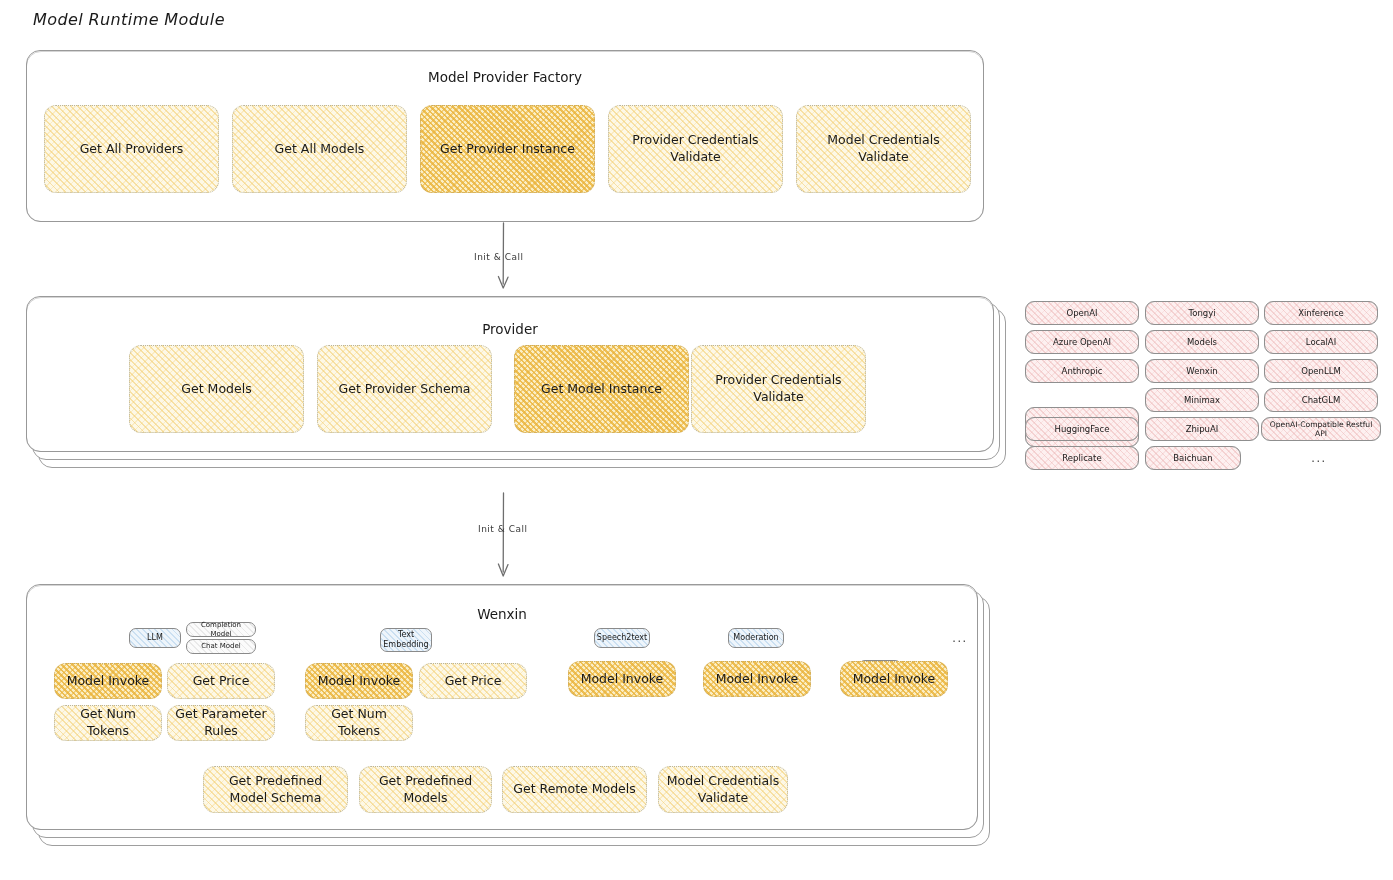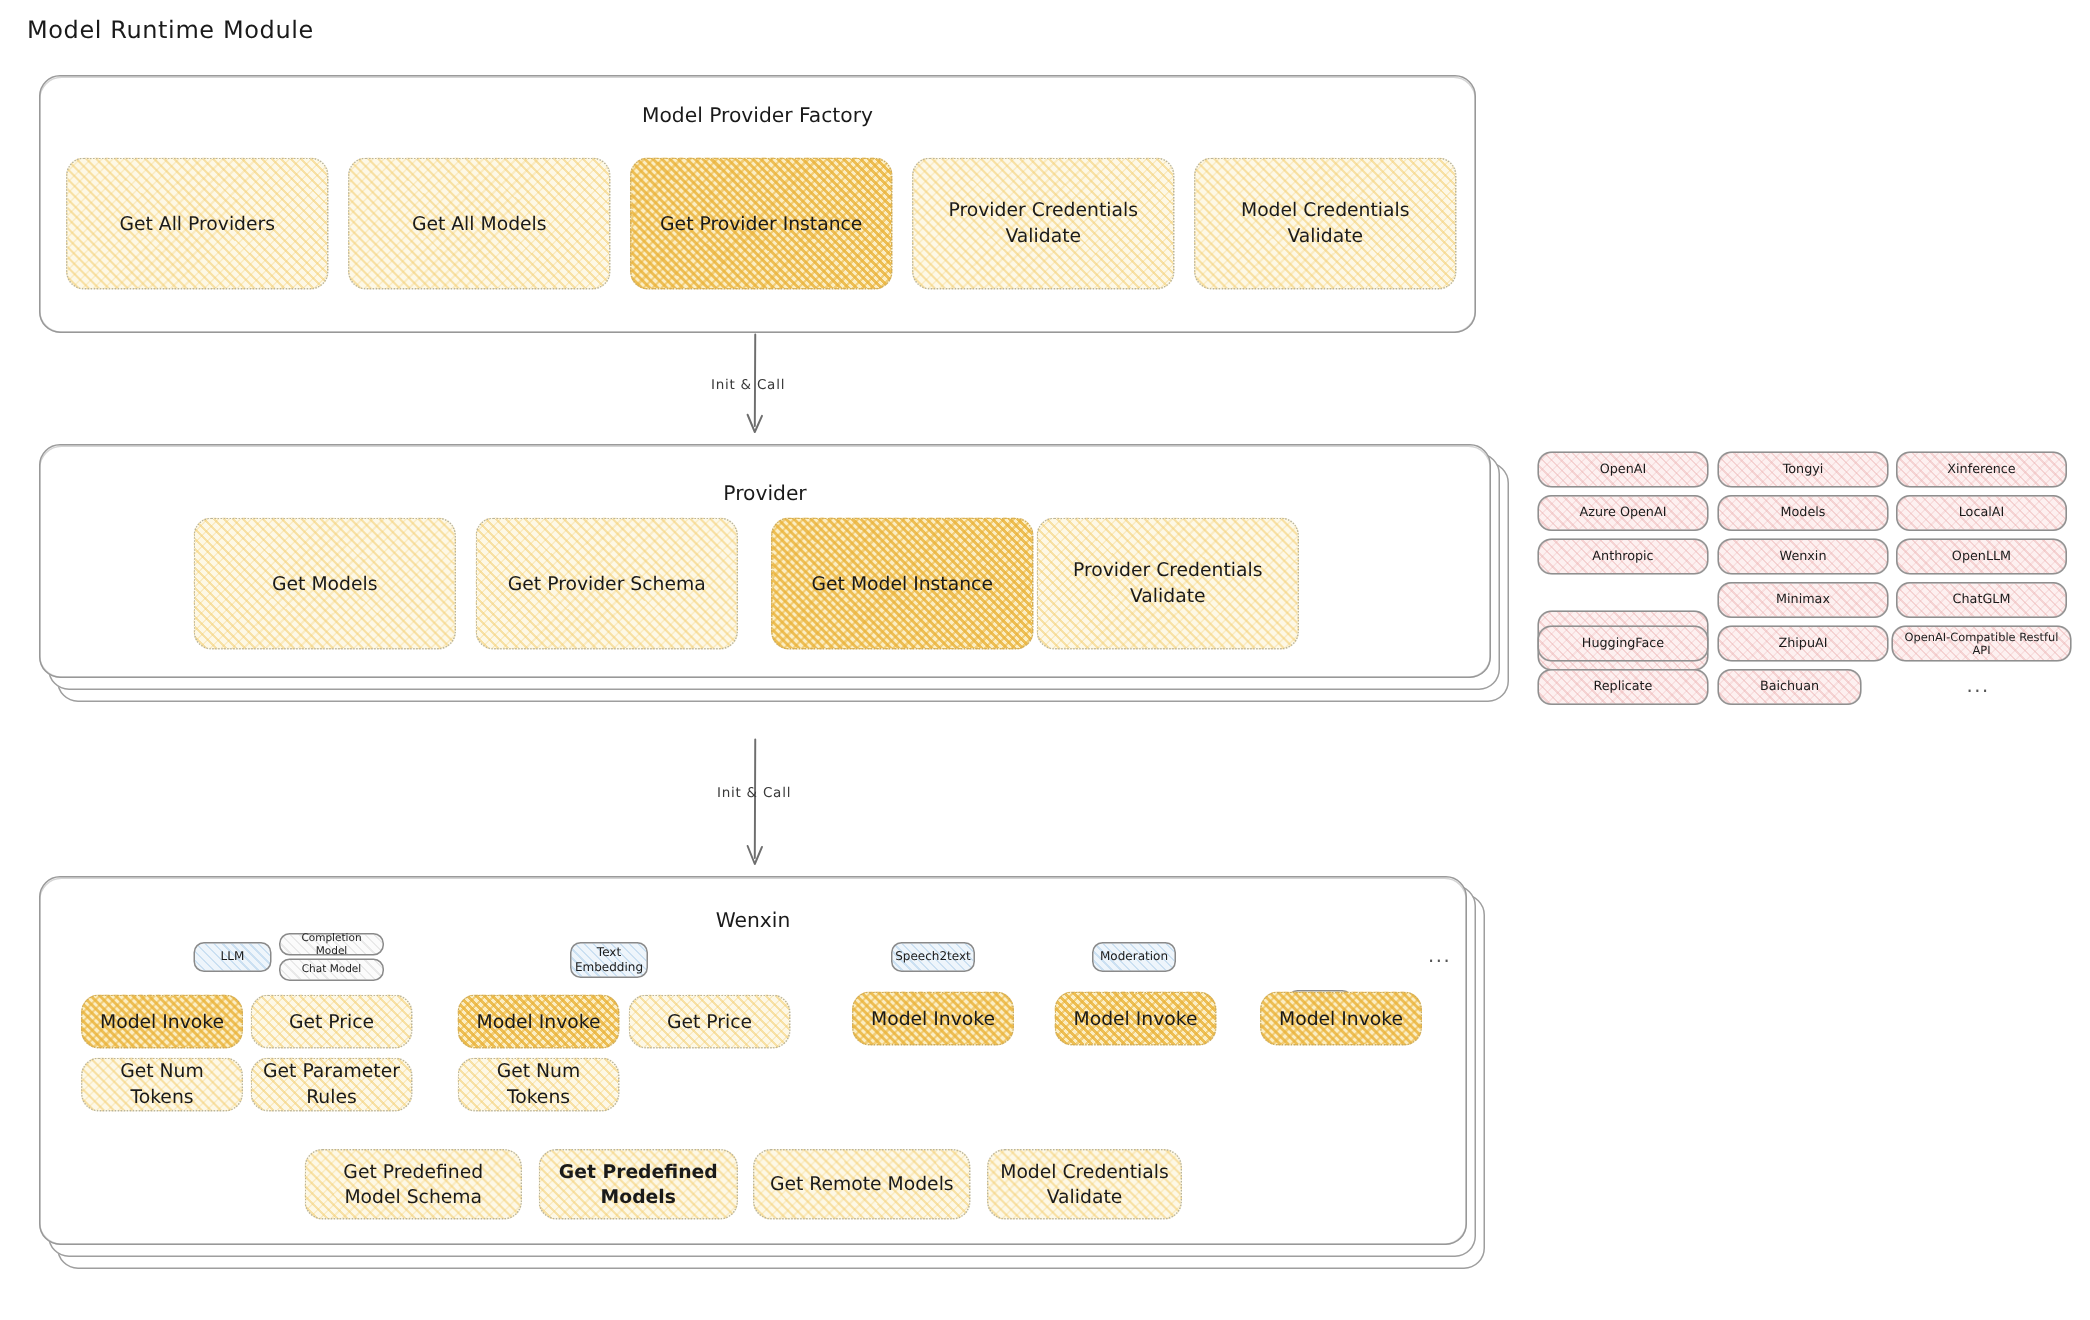--- a/index.html
+++ b/index.html
@@ -13,26 +13,27 @@
     height: 880px;
     position: relative;
     overflow: hidden;
     font-family: "DejaVu Sans", sans-serif;
     color: #1f1f1f;
   }
 
   
   .page-title {
     position: absolute;
-    left: 18px;
+    left: 33px;
     top: 10px;
     font-size: 16px;
     letter-spacing: 0.4px;
     color: #1a1a1a;
     white-space: nowrap;
+    font-style: italic;
   }
 
   
   .card {
     position: absolute;
     background: #ffffff;
     border: 1px solid #9a9a9a;
     border-radius: 14px;
     box-sizing: border-box;
   }
@@ -333,21 +334,21 @@
 </div>
 <div class="mbox hl" style="left:840px; top:661px; width:108px; height:36px;">
   <span>Model Invoke</span>
 </div>
 
 <div class="ellipsis" style="left:952px; top:630px;">...</div>
 
 <div class="mbox" style="left:203px; top:766px; width:145px; height:47px;">
   <span>Get Predefined Model Schema</span>
 </div>
-<div class="mbox" style="left:359px; top:766px; width:133px; height:47px;font-weight:bold;">
+<div class="mbox" style="left:359px; top:766px; width:133px; height:47px;">
   <span>Get Predefined Models</span>
 </div>
 <div class="mbox" style="left:502px; top:766px; width:145px; height:47px;">
   <span>Get Remote Models</span>
 </div>
 <div class="mbox" style="left:658px; top:766px; width:130px; height:47px;">
   <span>Model Credentials Validate</span>
 </div>
 
 </body></html>

